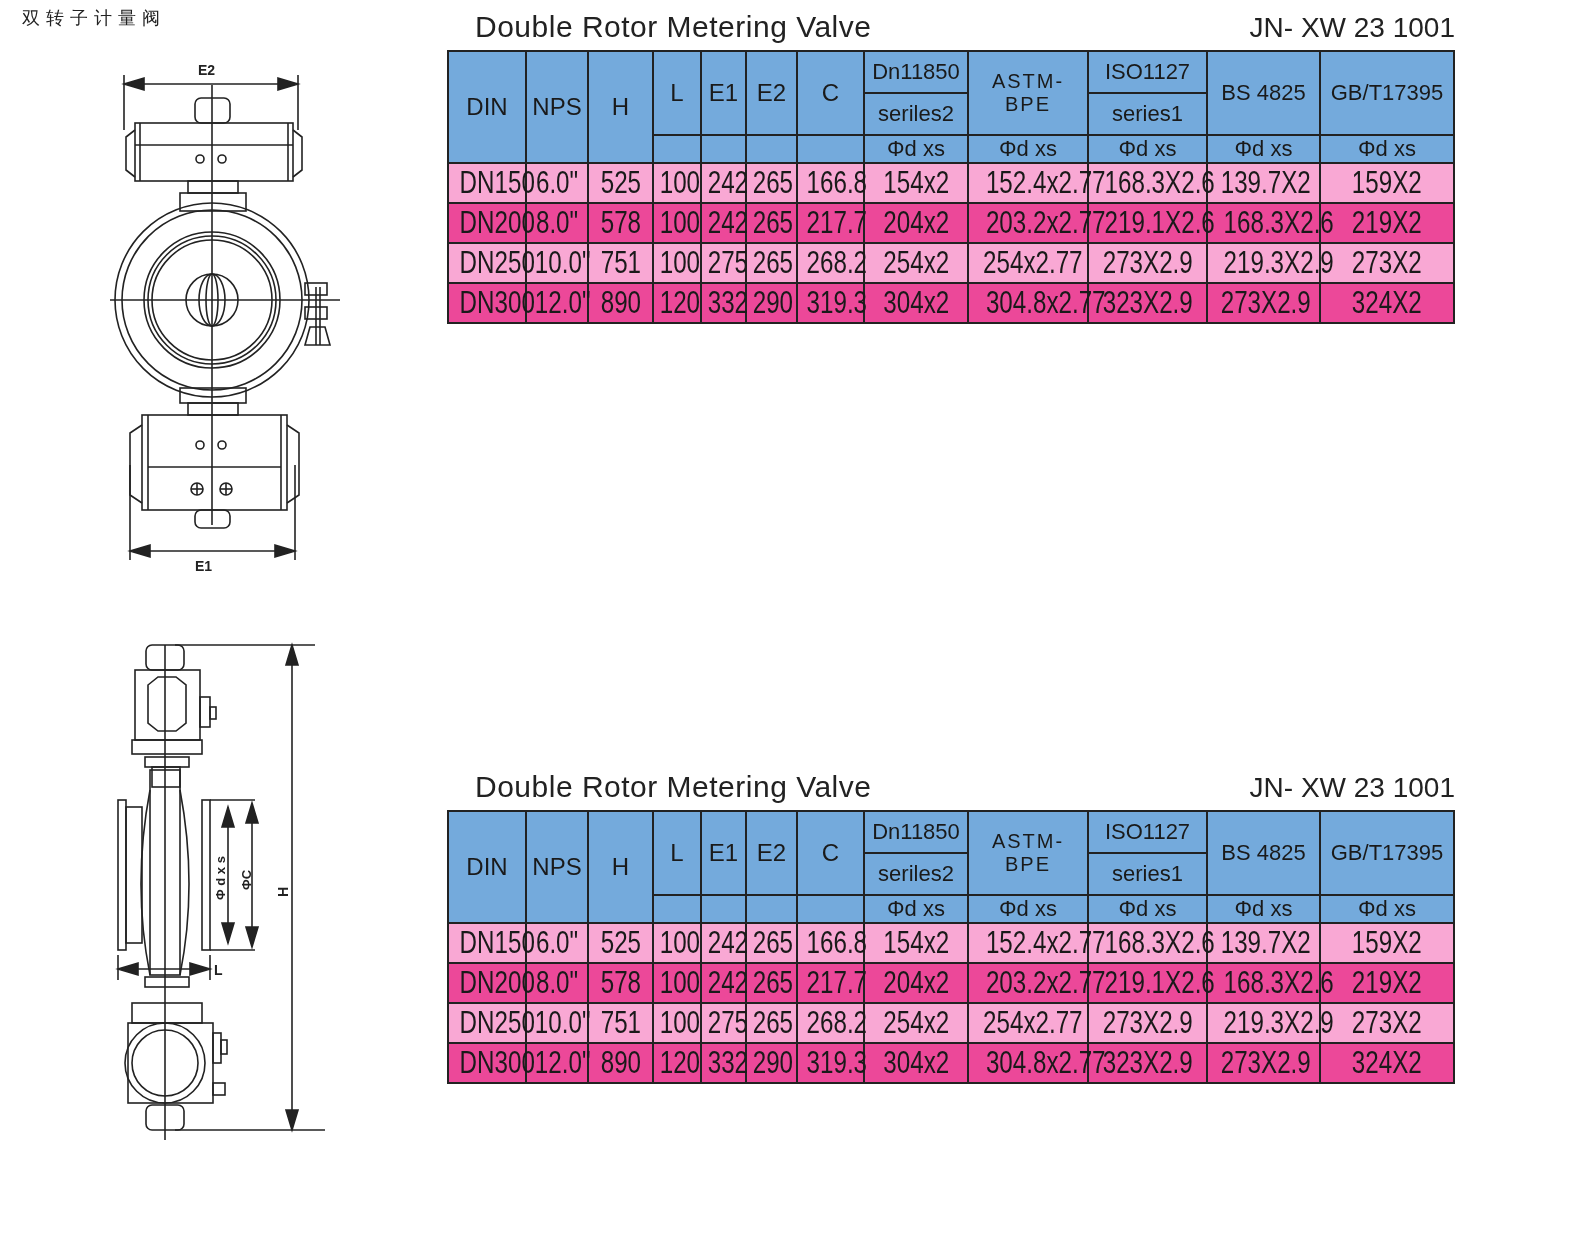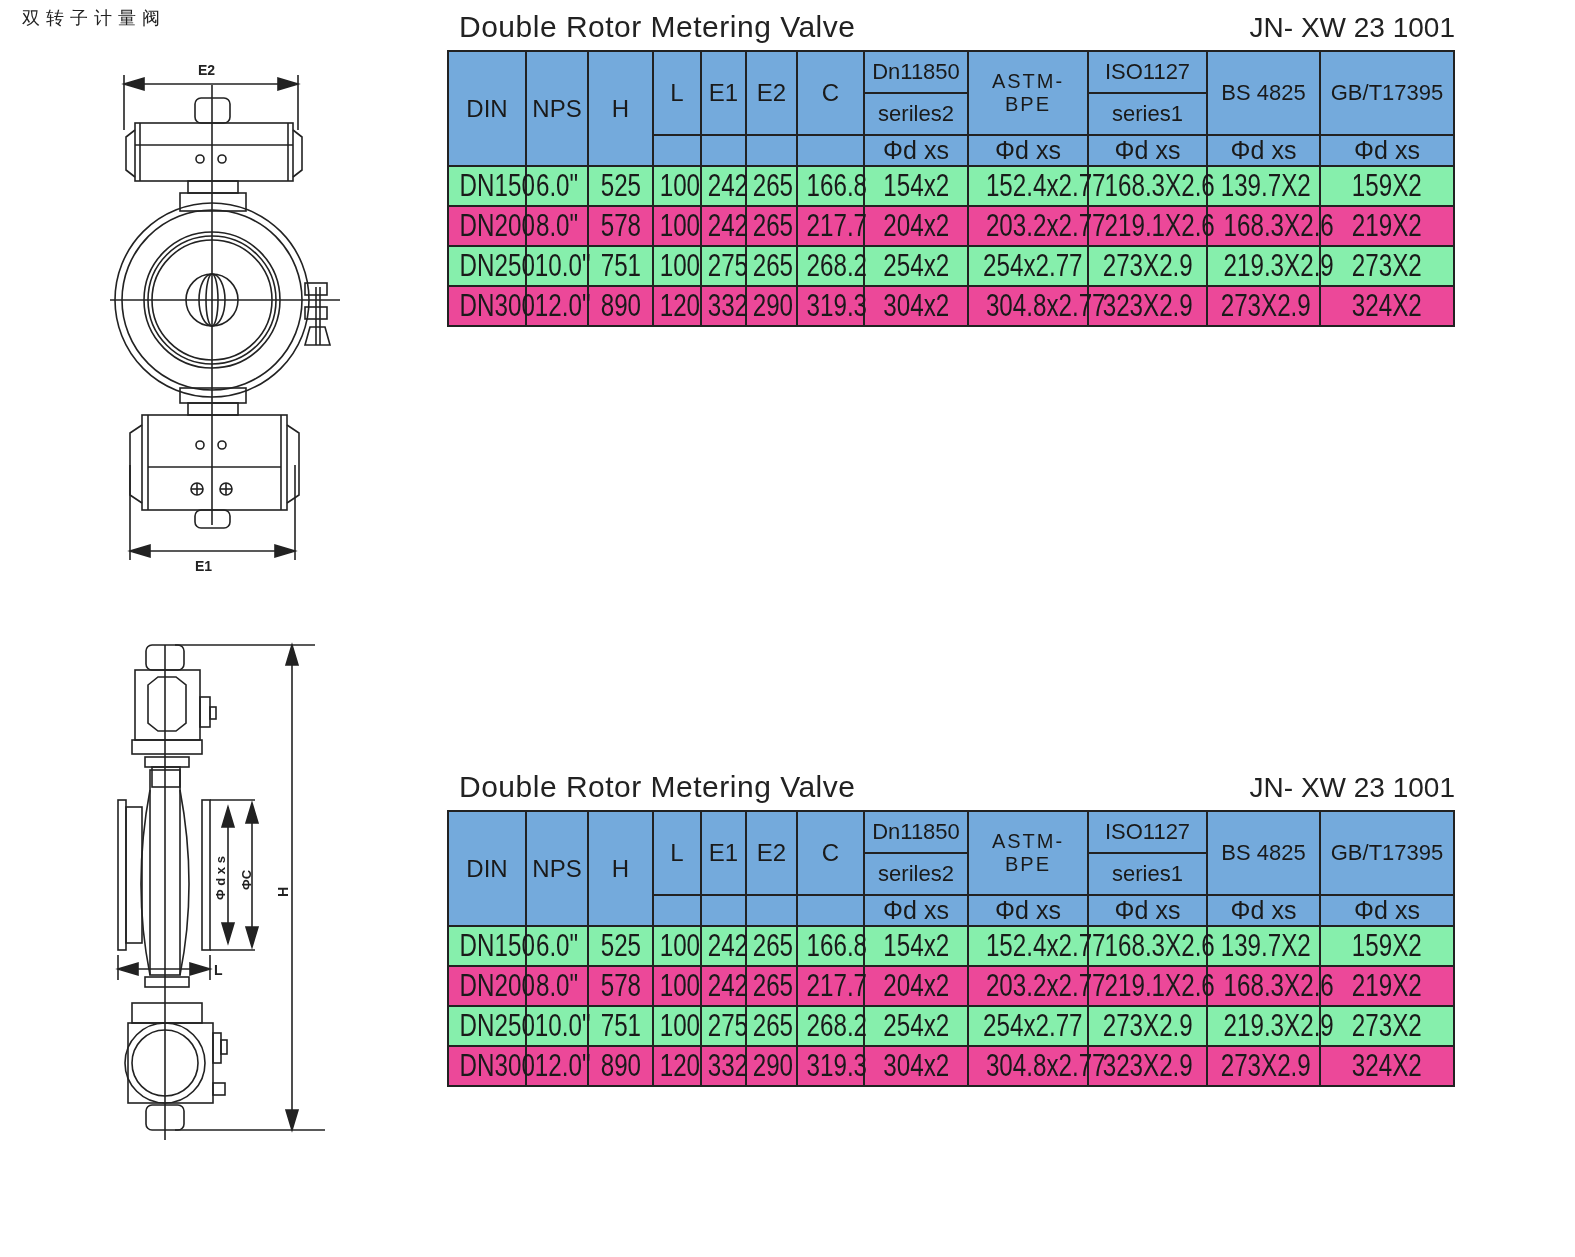--- a/index.html
+++ b/index.html
@@ -1,30 +1,30 @@
 <!DOCTYPE html>
 <html><head>
 <meta charset="utf-8">
 <style>
   html, body { margin:0; padding:0; background:#ffffff; }
   body { width:1575px; height:1257px; position:relative; overflow:hidden; font-family:"Liberation Sans", sans-serif; color:#1a1a1a; }
   .cn-title { position:absolute; left:22px; top:6px; font-family:"DejaVu Serif", serif; font-size:18px; letter-spacing:6px; color:#222; }
   .drawing { position:absolute; }
   .block { position:absolute; left:447px; width:1008px; }
-  .block .title { position:absolute; left:12px; top:0; font-size:30px; color:#222; letter-spacing:0.5px; }
+  .block .title { position:absolute; left:28px; top:0; font-size:30px; color:#222; letter-spacing:0.5px; }
   .block .code { position:absolute; right:0; top:2px; font-size:28px; font-weight:normal; color:#222; }
   table.spec { position:absolute; left:0; top:40px; border-collapse:collapse; width:1006px; table-layout:fixed; }
   table.spec td, table.spec th { border:2px solid #222; padding:0; text-align:center; vertical-align:middle; }
   table.spec th { background:#74aadc; font-weight:normal; font-size:24px; color:#1a1a1a; }
   table.spec th.small { font-size:22px; }
-  table.spec th.sub { font-size:25px; height:26px; }
+  table.spec th.sub { font-size:22px; height:26px; }
   table.spec th.tall2 { height:40px;margin-left:12px; }
   table.spec td { font-family:"Liberation Sans Narrow","Liberation Sans", sans-serif; font-size:31px; height:38px; transform-origin:center; color:#1a1a1a; }
   table.spec td span { display:inline-block; transform:scaleX(0.78); white-space:nowrap; }
-  tr.gray td { background:#86efac; }
+  tr.gray td { background:#f9a8d4; }
   tr.white td { background:#ec4899; }
   .astm { letter-spacing:2px; font-size:20px !important; }
 </style>
 </head>
 <body>
 
 <div class="cn-title">双转子计量阀</div>
 
 <svg class="drawing" style="left:100px;top:55px" width="250" height="520" viewBox="0 0 250 520">
   <g fill="none" stroke="#222" stroke-width="1.6">

